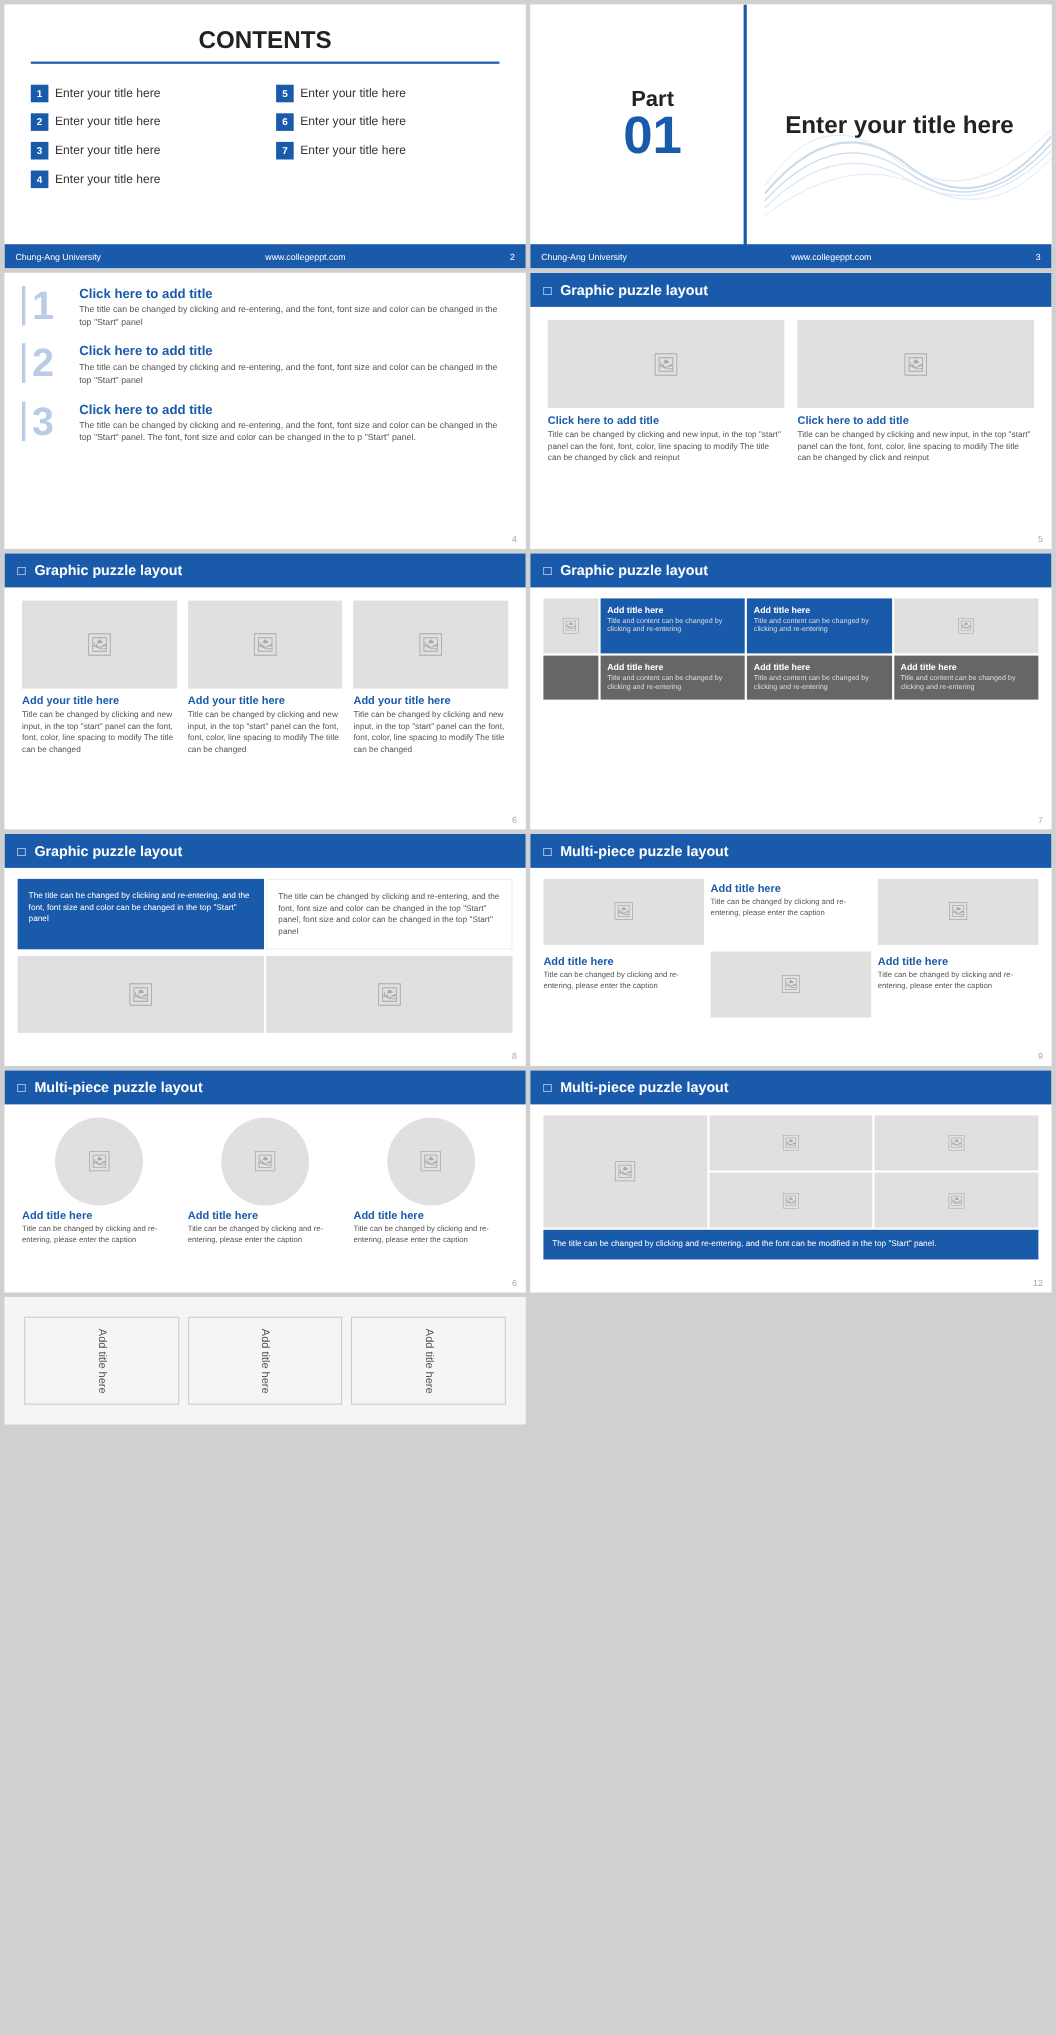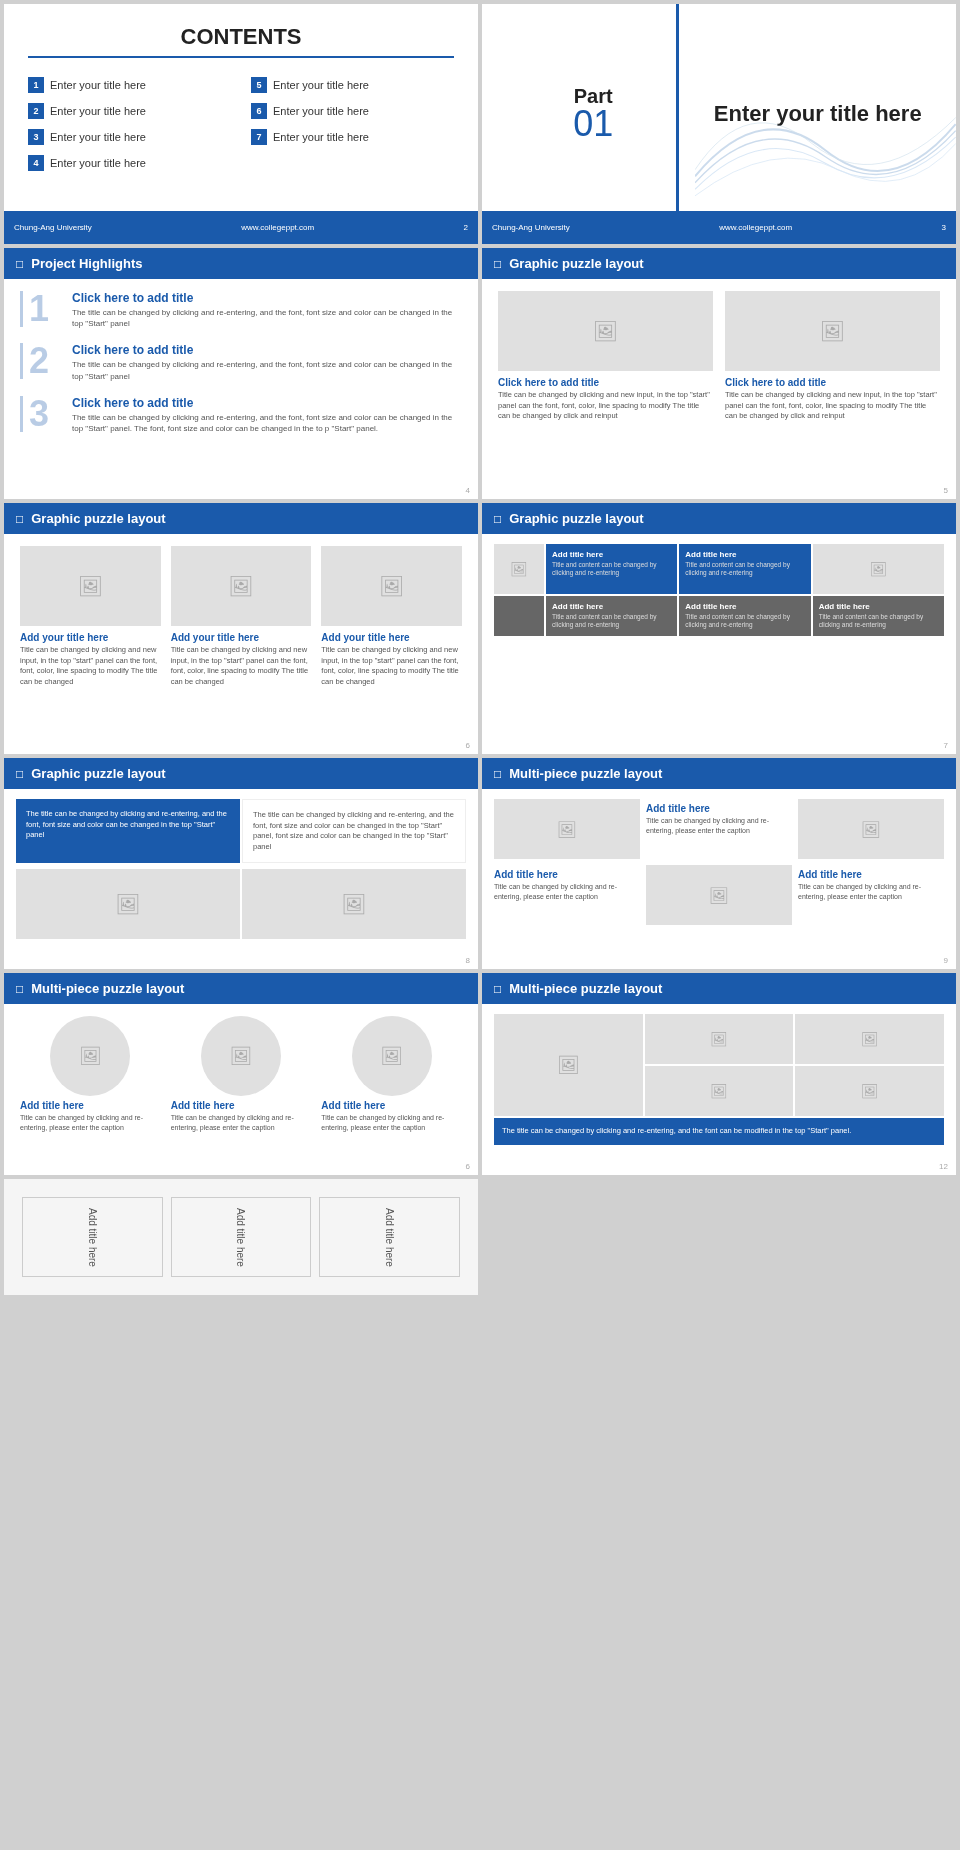--- a/index.html
+++ b/index.html
@@ -9,30 +9,30 @@
 
     
     .slide { background: #fff; position: relative; overflow: hidden; }
 
     
     .slide-contents { padding: 20px 24px 14px; min-height: 240px; }
     .slide-contents .title { text-align: center; font-size: 22px; font-weight: bold; color: #222; margin-bottom: 16px; border-bottom: 2px solid #1a5aab; padding-bottom: 6px; display: inline-block; width: 100%; }
     .contents-list { display: grid; grid-template-columns: 1fr 1fr; gap: 4px 20px; }
     .contents-item { display: flex; align-items: center; gap: 6px; font-size: 11px; color: #333; padding: 3px 0; }
     .contents-num { background: #1a5aab; color: #fff; width: 16px; height: 16px; display: flex; align-items: center; justify-content: center; font-size: 9px; font-weight: bold; flex-shrink: 0; }
-    .slide-footer { position: absolute; bottom: 0; left: 0; right: 0; background: #1a5aab; height: 33px; display: flex; align-items: center; justify-content: space-between; padding: 0 10px; }
+    .slide-footer { position: absolute; bottom: 0; left: 0; right: 0; background: #1a5aab; height: 22px; display: flex; align-items: center; justify-content: space-between; padding: 0 10px; }
     .slide-footer span { color: #fff; font-size: 8px; }
     .slide-footer .page { color: #fff; font-size: 8px; }
 
     
     .slide-part { min-height: 240px; display: flex; }
     .slide-part-left { width: 38%; background: #fff; display: flex; flex-direction: column; align-items: center; justify-content: center; padding: 20px; border-right: 3px solid #1a5aab; }
     .slide-part-right { flex: 1; display: flex; align-items: center; justify-content: center; padding: 20px; background: #fff; }
     .part-label { font-size: 20px; font-weight: bold; color: #222; line-height: 1; }
-    .part-num { font-size: 36px; font-weight: normal; color: #1a5aab; line-height: 1; text-align: right; }
+    .part-num { font-size: 48px; font-weight: bold; color: #1a5aab; line-height: 1; text-align: right; }
     .part-title { font-size: 22px; font-weight: bold; color: #222; }
 
     
     .section-header { background: #1a5aab; color: #fff; padding: 8px 12px; font-size: 13px; font-weight: bold; display: flex; align-items: center; gap: 8px; }
     .section-header::before { content: '□'; color: #fff; font-size: 12px; }
 
     
     .slide-highlights { min-height: 220px; padding: 12px 16px 30px; }
     .highlight-item { display: flex; align-items: flex-start; gap: 12px; margin-bottom: 14px; }
     .hl-num { font-size: 36px; font-weight: bold; color: #1a5aab; opacity: 0.3; line-height: 1; width: 40px; flex-shrink: 0; border-left: 3px solid #1a5aab; padding-left: 6px; }
@@ -137,23 +137,20 @@
       </svg>
     </div>
     <div class="slide-footer">
       <span>Chung-Ang University</span>
       <span>www.collegeppt.com</span>
       <span class="page">3</span>
     </div>
   </div>
 
   <div class="slide">
-    <div class="section-header">
-      <span>Project Highlights</span>
-    </div>
     <div class="slide-highlights">
       <div class="highlight-item">
         <div class="hl-num">1</div>
         <div class="hl-content">
           <div class="hl-title">Click here to add title</div>
           <div class="hl-text">The title can be changed by clicking and re-entering, and the font, font size and color can be changed in the top "Start" panel</div>
         </div>
       </div>
       <div class="highlight-item">
         <div class="hl-num">2</div>

